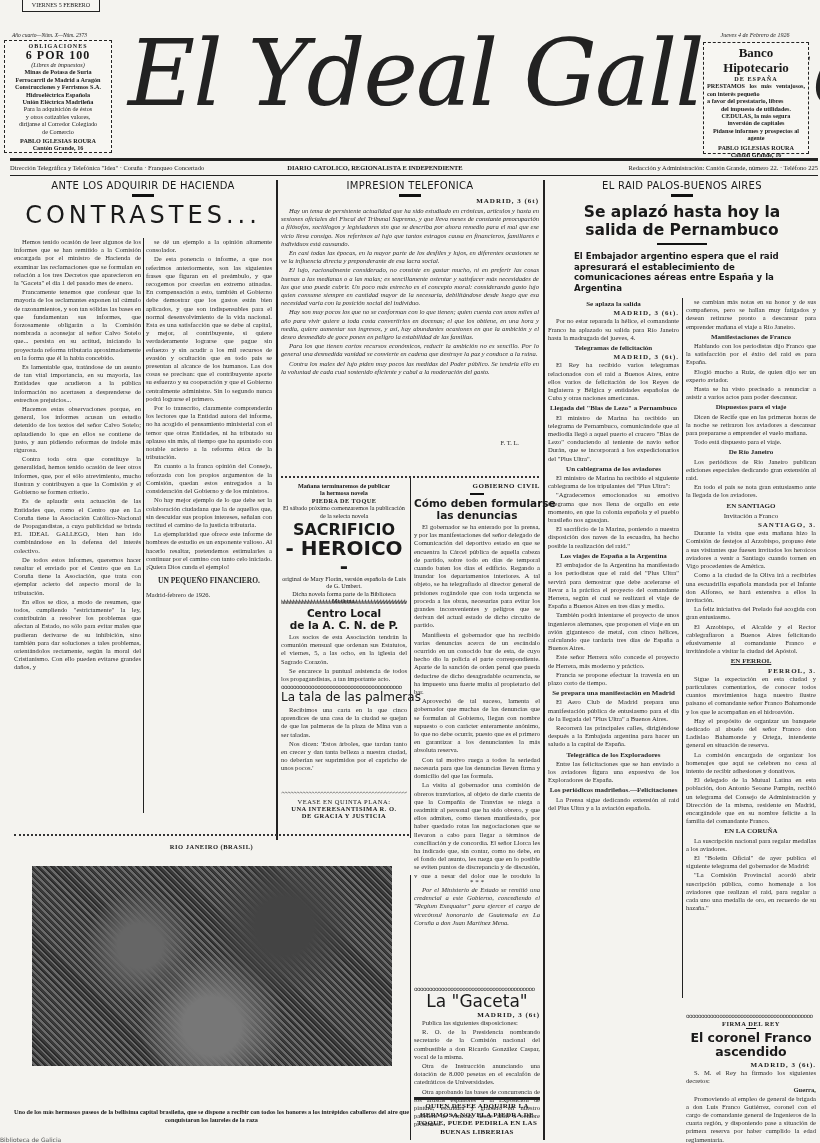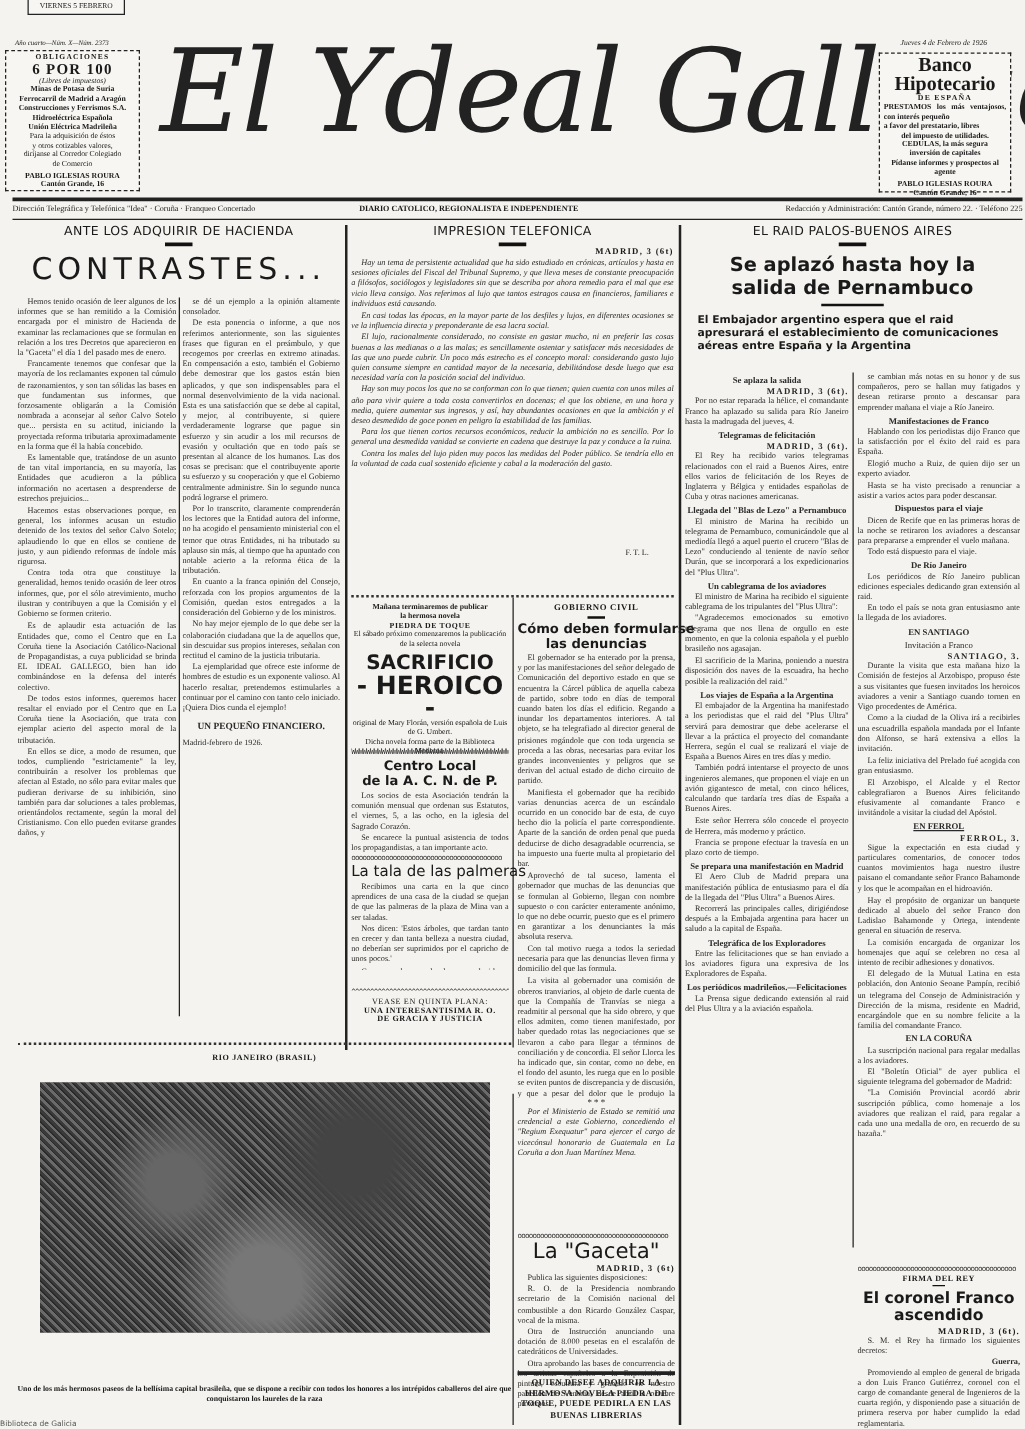--- a/index.html
+++ b/index.html
@@ -48,21 +48,21 @@
     <div class="serif tiny">de Comercio</div>
     <div class="serif tiny" style="font-weight:bold;margin-top:2px;">PABLO IGLESIAS ROURA</div>
     <div class="serif tiny" style="font-weight:bold;">Cantón Grande, 16</div>
   </div>
 
   <div class="abs" style="left:128px;top:12px;width:540px;height:128px;font-family:'DejaVu Serif',serif;font-style:italic;font-size:92px;line-height:124px;color:#222;letter-spacing:-2px;white-space:nowrap;">El Ydeal Gallego</div>
 
   <div class="abs serif" style="left:700px;top:32px;width:110px;font-size:6px;font-style:italic;text-align:center;">Jueves 4 de Febrero de 1926</div>
 
   <div class="abs box" style="left:703px;top:42px;width:106px;height:112px;padding:2px 3px;">
-    <div class="serif" style="font-size:16px;line-height:15px;font-weight:bold;">Banco Hipotecario</div>
+    <div class="serif" style="font-size:13px;line-height:15px;font-weight:bold;">Banco Hipotecario</div>
     <div class="serif tiny" style="font-weight:bold;letter-spacing:1px;">DE ESPAÑA</div>
     <div class="serif tiny" style="font-weight:bold;text-align:justify;">PRESTAMOS los más ventajosos, con interés pequeño</div>
     <div class="serif tiny" style="font-weight:bold;text-align:justify;">a favor del prestatario, libres</div>
     <div class="serif tiny" style="font-weight:bold;">del impuesto de utilidades.</div>
     <div class="serif tiny" style="font-weight:bold;">CEDULAS, la más segura</div>
     <div class="serif tiny" style="font-weight:bold;">inversión de capitales</div>
     <div class="serif tiny" style="font-weight:bold;">Pídanse informes y prospectos al agente</div>
     <div class="serif tiny" style="font-weight:bold;margin-top:2px;">PABLO IGLESIAS ROURA</div>
     <div class="serif tiny" style="font-weight:bold;">Cantón Grande, 16</div>
   </div>
@@ -156,21 +156,21 @@
   </div>
 </div>
 <div class="abs wave" style="left:281px;top:790px;width:126px;">^^^^^^^^^^^^^^^^^^^^^^^^^^^^^^^^^^^^^^^^^^^^</div>
 <div class="abs" style="left:281px;top:798px;width:126px;text-align:center;">
   <div class="serif" style="font-size:6.5px;letter-spacing:0.5px;">VEASE EN QUINTA PLANA:</div>
   <div class="serif" style="font-size:6.5px;font-weight:bold;letter-spacing:0.5px;">UNA INTERESANTISIMA R. O.</div>
   <div class="serif" style="font-size:6.5px;font-weight:bold;letter-spacing:0.5px;">DE GRACIA Y JUSTICIA</div>
 </div>
 
 <div class="abs" style="left:414px;top:482px;width:126px;">
-  <div class="serif" style="font-size:7px;font-weight:bold;text-align:center;letter-spacing:0.5px;">GOBIERNO CIVIL</div>
+  <div class="serif" style="font-size:7px;font-weight:bold;text-align:right;letter-spacing:0.5px;">GOBIERNO CIVIL</div>
   <div class="bar" style="width:14px;height:2px;"></div>
   <div class="sans" style="font-size:10.5px;font-weight:bold;text-align:center;line-height:12px;margin-top:2px;white-space:nowrap;">Cómo deben formularse</div>
   <div class="sans" style="font-size:10.5px;font-weight:bold;text-align:center;line-height:12px;">las denuncias</div>
   <div class="body-text" style="height:355px;overflow:hidden;margin-top:2px;">
     <p>El gobernador se ha enterado por la prensa, y por las manifestaciones del señor delegado de Comunicación del deportivo estado en que se encuentra la Cárcel pública de aquella cabeza de partido, sobre todo en días de temporal cuando baten los días el edificio. Regando a inundar los departamentos interiores. A tal objeto, se ha telegrafiado al director general de prisiones rogándole que con toda urgencia se proceda a las obras, necesarias para evitar los grandes inconvenientes y peligros que se derivan del actual estado de dicho circuito de partido.</p>
     <p>Manifiesta el gobernador que ha recibido varias denuncias acerca de un escándalo ocurrido en un conocido bar de esta, de cuyo hecho dio la policía el parte correspondiente. Aparte de la sanción de orden penal que pueda deducirse de dicho desagradable ocurrencia, se ha impuesto una fuerte multa al propietario del bar.</p>
     <p>Aprovechó de tal suceso, lamenta el gobernador que muchas de las denuncias que se formulan al Gobierno, llegan con nombre supuesto o con carácter enteramente anónimo, lo que no debe ocurrir, puesto que es el primero en garantizar a los denunciantes la más absoluta reserva.</p>
     <p>Con tal motivo ruega a todos la seriedad necesaria para que las denuncias lleven firma y domicilio del que las formula.</p>
     <p>La visita al gobernador una comisión de obreros tranviarios, al objeto de darle cuenta de que la Compañía de Tranvías se niega a readmitir al personal que ha sido obrero, y que ellos admiten, como tienen manifestado, por haber quedado rotas las negociaciones que se llevaron a cabo para llegar a términos de conciliación y de concordia. El señor Llorca les ha indicado que, sin contar, como no debe, en el fondo del asunto, les ruega que en lo posible se eviten puntos de discrepancia y de discusión, y que a pesar del dolor que le produjo la aludida ruptura, se sentía optimista, pensando que tanto la Junta de Reformas Sociales como la Patronal, que con tanta buena voluntad intervinieron, no perderían medio para llegar a solución satisfactoria.</p>
   </div>
@@ -191,21 +191,21 @@
   </div>
 </div>
 <div class="hrule" style="left:414px;top:1097px;width:126px;height:3px;"></div>
 <div class="abs serif" style="left:414px;top:1102px;width:126px;font-size:7px;line-height:8.5px;font-weight:bold;text-align:center;letter-spacing:0.3px;">QUIEN DESEE ADQUIRIR LA HERMOSA NOVELA PIEDRA DE TOQUE, PUEDE PEDIRLA EN LAS BUENAS LIBRERIAS</div>
 
 <div class="abs" style="left:548px;top:180px;width:268px;">
   <div class="sec-head">EL RAID PALOS-BUENOS AIRES</div>
   <div class="bar"></div>
   <div class="sans" style="font-size:15.5px;font-weight:bold;text-align:center;line-height:18px;margin:6px 10px 2px;">Se aplazó hasta hoy la salida de Pernambuco</div>
   <div class="bar" style="width:50px;height:2px;margin:4px auto 6px;"></div>
-  <div class="sans" style="font-size:8.6px;font-weight:bold;line-height:10.5px;margin:0 10px 6px;">El Embajador argentino espera que el raid apresurará el establecimiento de comunicaciones aéreas entre España y la Argentina</div>
+  <div class="sans" style="font-size:8.6px;font-weight:bold;line-height:10.5px;margin:0 26px 6px;">El Embajador argentino espera que el raid apresurará el establecimiento de comunicaciones aéreas entre España y la Argentina</div>
 </div>
 
 <div class="abs body-text" style="left:548px;top:298px;width:131px;height:800px;overflow:hidden;">
   <div class="sub">Se aplaza la salida</div>
   <div class="dateline">MADRID, 3 (6t).</div>
   <p>Por no estar reparada la hélice, el comandante Franco ha aplazado su salida para Río Janeiro hasta la madrugada del jueves, 4.</p>
   <div class="sub">Telegramas de felicitación</div>
   <div class="dateline">MADRID, 3 (6t).</div>
   <p>El Rey ha recibido varios telegramas relacionados con el raid a Buenos Aires, entre ellos varios de felicitación de los Reyes de Inglaterra y Bélgica y entidades españolas de Cuba y otras naciones americanas.</p>
   <div class="sub">Llegada del "Blas de Lezo" a Pernambuco</div>

